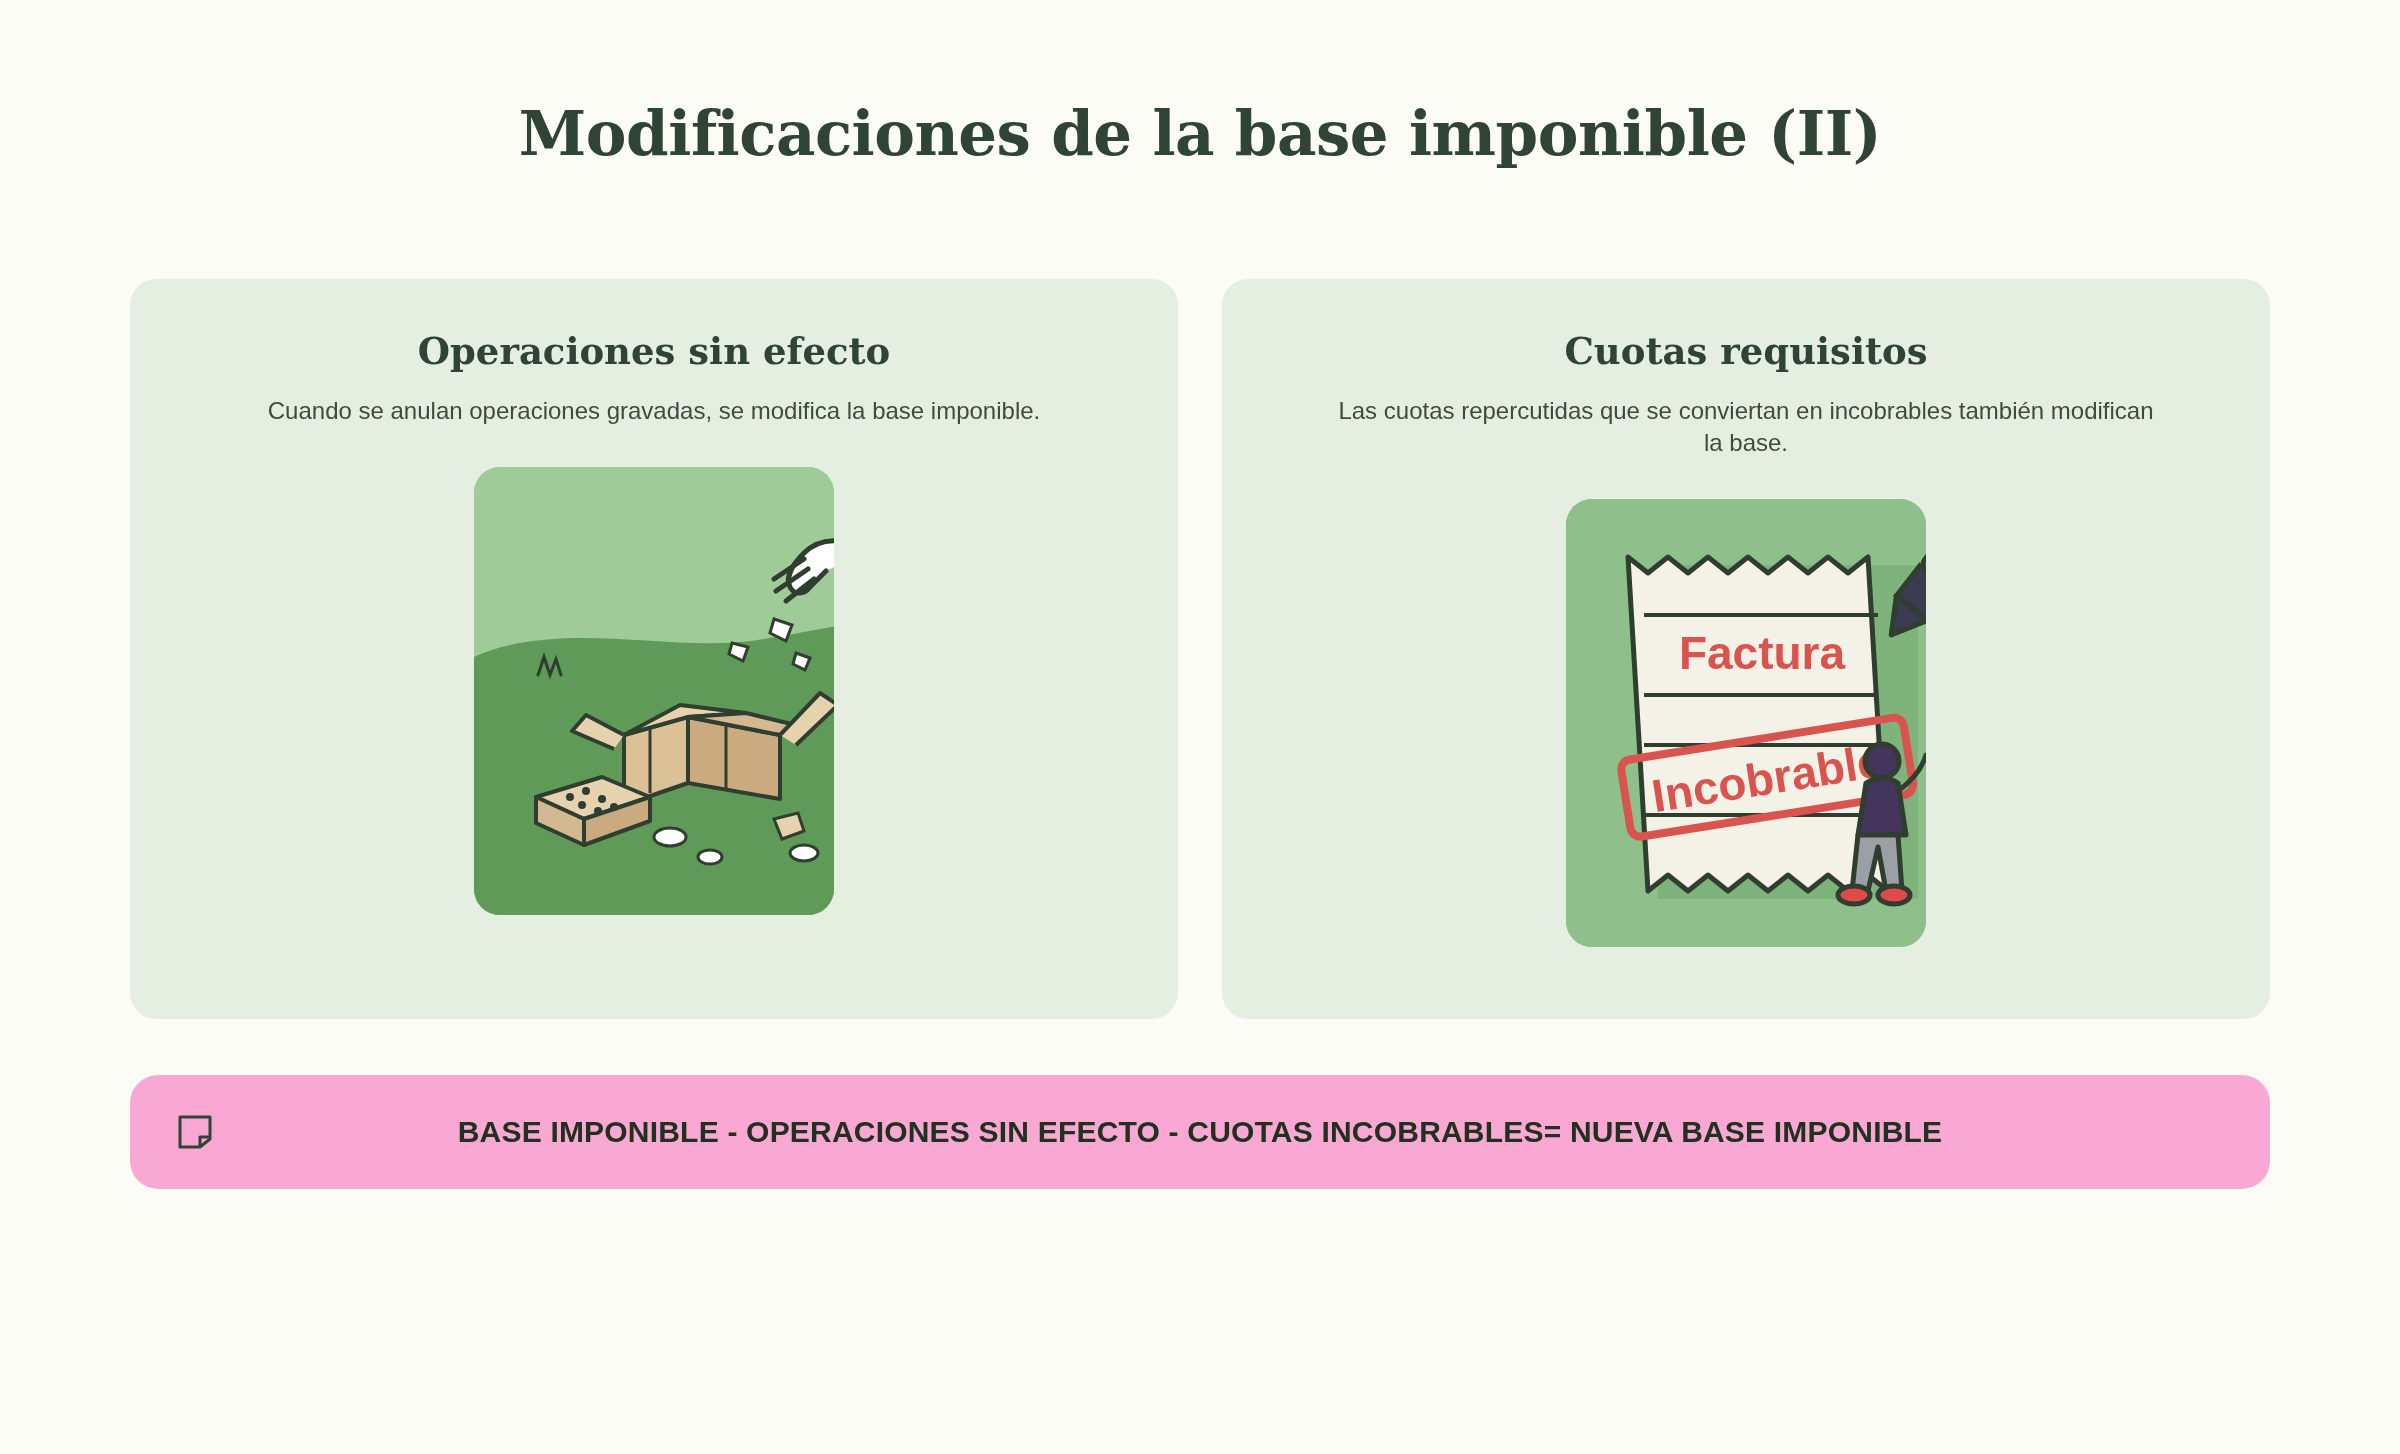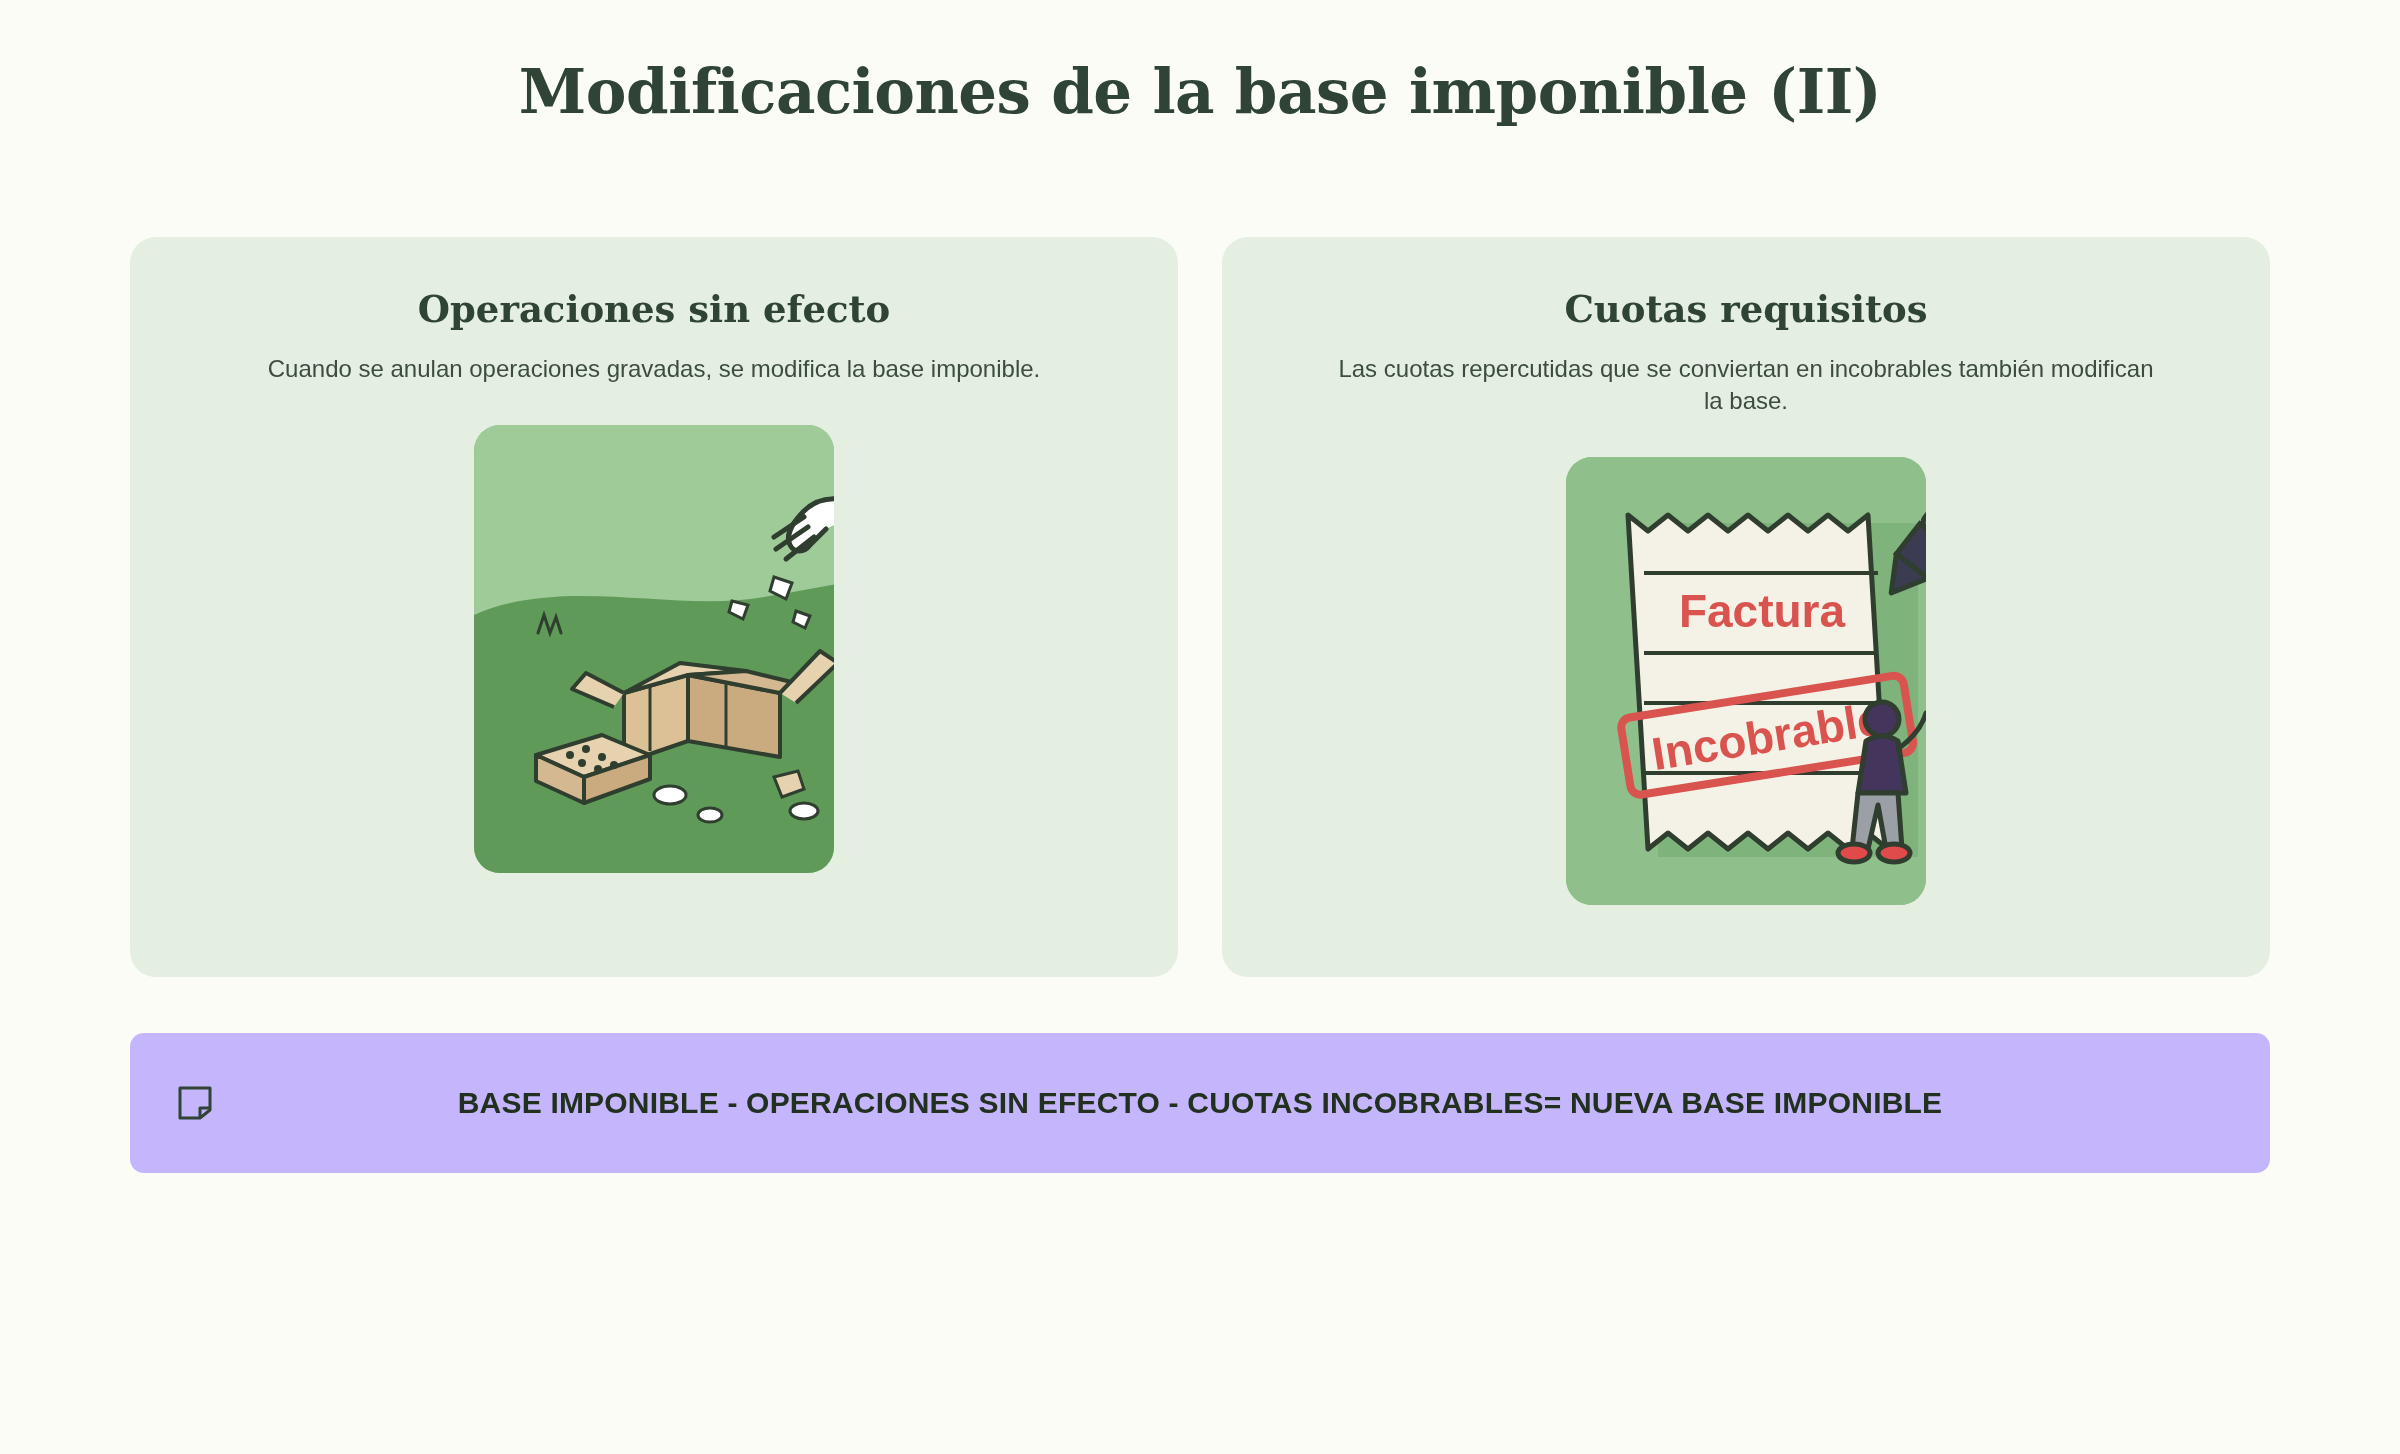--- a/index.html
+++ b/index.html
@@ -22,21 +22,21 @@
     box-sizing: border-box;
   }
   .title {
     text-align: center;
     font-family: "DejaVu Serif", serif;
     font-weight: bold;
     font-size: 61px;
     letter-spacing: -0.5px;
     color: #2f4434;
     margin: 0;
-    padding-top: 56px;
+    padding-top: 98px;
   }
   .cards {
     display: flex;
     gap: 44px;
     padding: 16px 130px;
     margin-top: 94px;
     box-sizing: border-box;
   }
   .card {
     flex: 1 1 0;
@@ -76,23 +76,23 @@
   .card-note {
     font-size: 26px;
     line-height: 1.36;
     color: #44543f;
     text-align: center;
     max-width: 900px;
     margin-top: 18px;
   }
   .formula-bar {
     margin: 40px 130px 0 130px;
-    background: #c4b5fd;
-    border-radius: 14px;
-    height: 140px;
+    background: #f9a8d4;
+    border-radius: 28px;
+    height: 114px;
     display: flex;
     align-items: center;
     position: relative;
     box-sizing: border-box;
   }
   .formula-icon {
     position: absolute;
     left: 46px;
     top: 50%;
     transform: translateY(-50%);

